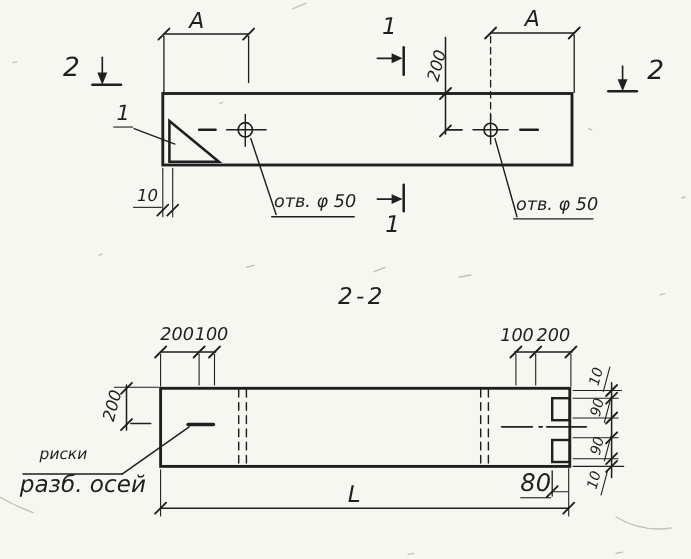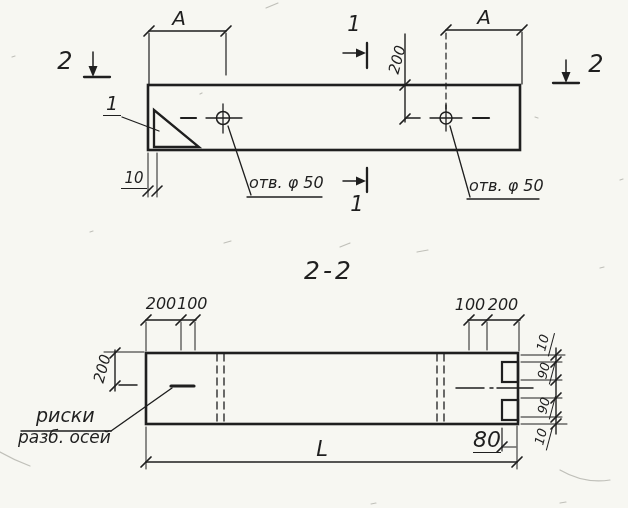--- a/index.html
+++ b/index.html
@@ -223,28 +223,28 @@
 <div class="lbl ctr" style="left:344px;top:13px;width:20px;font-size:21px;">1</div>
 <div class="lbl ctr" style="left:347px;top:193px;width:20px;font-size:21px;">1</div>
 <div class="lbl ctr und" style="left:103px;top:94px;width:18px;font-size:19px;">1</div>
 <div class="lbl ctr" style="left:166px;top:8px;width:26px;font-size:20px;">A</div>
 <div class="lbl ctr" style="left:471px;top:7px;width:26px;font-size:20px;">A</div>
 <div class="lbl ctr rot" style="left:380px;top:52px;width:36px;font-size:15px;">200</div>
 <div class="lbl ctr und" style="left:121px;top:171px;width:26px;font-size:15px;">10</div>
 <div class="lbl" style="left:249px;top:175px;font-size:16px;">отв. φ 50</div>
 <div class="lbl" style="left:469px;top:178px;font-size:16px;">отв. φ 50</div>
 
-<div class="lbl ctr" style="left:294px;top:258px;width:70px;font-size:25px;letter-spacing:3px;">2-2</div>
+<div class="lbl ctr" style="left:294px;top:258px;width:70px;font-size:21px;letter-spacing:3px;">2-2</div>
 <div class="lbl ctr" style="left:143px;top:296px;width:36px;font-size:16px;">200</div>
 <div class="lbl ctr" style="left:177px;top:296px;width:30px;font-size:16px;">100</div>
 <div class="lbl ctr" style="left:454px;top:297px;width:32px;font-size:16px;">100</div>
 <div class="lbl ctr" style="left:487px;top:297px;width:32px;font-size:16px;">200</div>
 <div class="lbl ctr rot" style="left:86px;top:361px;width:34px;font-size:15px;">200</div>
 <div class="lbl ctr rot und" style="left:532px;top:335px;width:24px;font-size:13px;">10</div>
 <div class="lbl ctr rot und" style="left:533px;top:363px;width:24px;font-size:13px;">90</div>
 <div class="lbl ctr rot und" style="left:533px;top:398px;width:24px;font-size:13px;">90</div>
 <div class="lbl ctr rot und" style="left:530px;top:429px;width:24px;font-size:13px;">10</div>
 <div class="lbl ctr und" style="left:473px;top:428px;width:28px;font-size:22px;">80</div>
 <div class="lbl ctr" style="left:309px;top:438px;width:26px;font-size:21px;">L</div>
-<div class="lbl" style="left:36px;top:406px;font-size:19px;">риски</div>
-<div class="lbl" style="left:18px;top:429px;font-size:17px;">разб. осей</div>
+<div class="lbl" style="left:36px;top:406px;font-size:14px;">риски</div>
+<div class="lbl" style="left:18px;top:429px;font-size:21px;">разб. осей</div>
 
 </div>
 
 </body></html>

